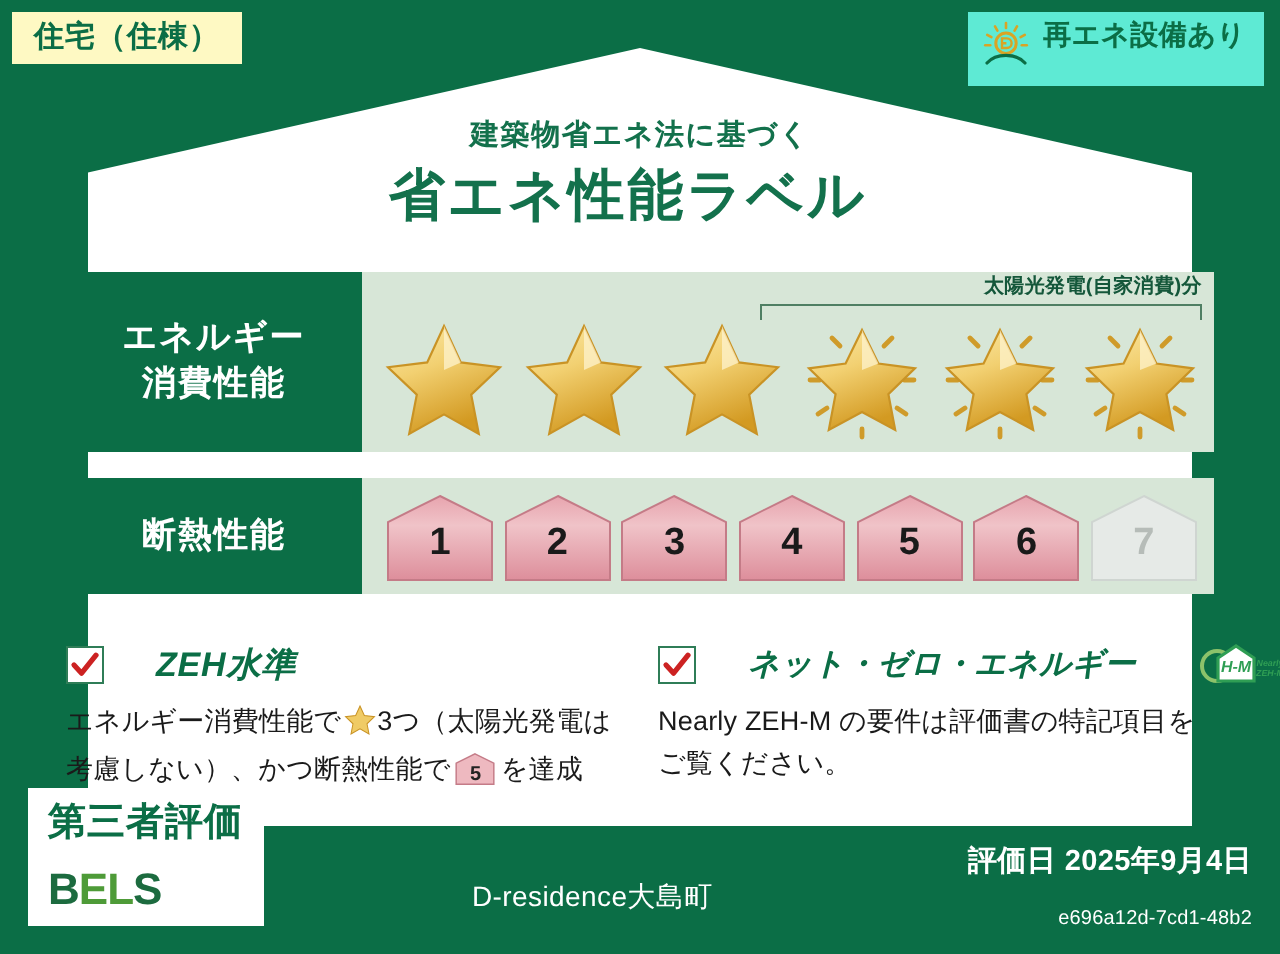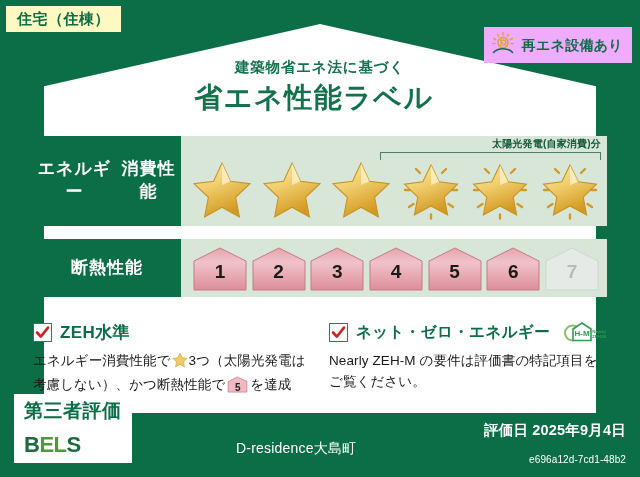--- a/index.html
+++ b/index.html
@@ -34,27 +34,26 @@
     letter-spacing: 0.5px;
     padding: 5px 11px 6px 11px;
     line-height: 1;
     z-index: 6;
   }
 
   
   .chip-renew {
     position: absolute;
     right: 8px; top: 6px;
-    background: #f0abfc;
+    background: #5eead4;
     padding: 4px 9px 4px 6px;
     display: flex;
-    align-items: center;
+    align-items: flex-start;
     gap: 6px;
     z-index: 6;
-    margin-top: 21px;
   }
   .chip-renew .txt {
     color: #0b6e46;
     font-weight: bold;
     font-size: 14px;
     line-height: 1;
     letter-spacing: 0.3px;
   }
 
   
@@ -86,21 +85,21 @@
   .row-insul  { height: 58px; margin-top: 13px; }
 
   .row-label {
     width: 148px;
     background: #0b6e46;
     color: #ffffff;
     font-weight: bold;
     font-size: 17px;
     letter-spacing: 1px;
     display: flex;
-    flex-direction: row;
+    flex-direction: column;
     align-items: center;
     justify-content: center;
     line-height: 1.35;
     text-align: center;
   }
   .row-body {
     flex: 1;
     background: #d7e6d7;
     position: relative;
   }
@@ -166,22 +165,23 @@
     left: 33px; top: 320px;
     width: 574px;
     display: flex;
     gap: 18px;
     z-index: 5;
   }
   .crit { width: 278px; }
   .crit-head {
     display: flex;
     align-items: center;
-    gap: 8px;
+    gap: 26px;
     height: 24px;
+    font-style: italic;
   }
   .checkbox {
     width: 19px; height: 19px;
     border: 1.6px solid #2f7d57;
     background: #ffffff;
     position: relative;
     flex: none;
   }
   .checkbox svg { position: absolute; left: 1px; top: 1px; }
   .crit-title {

